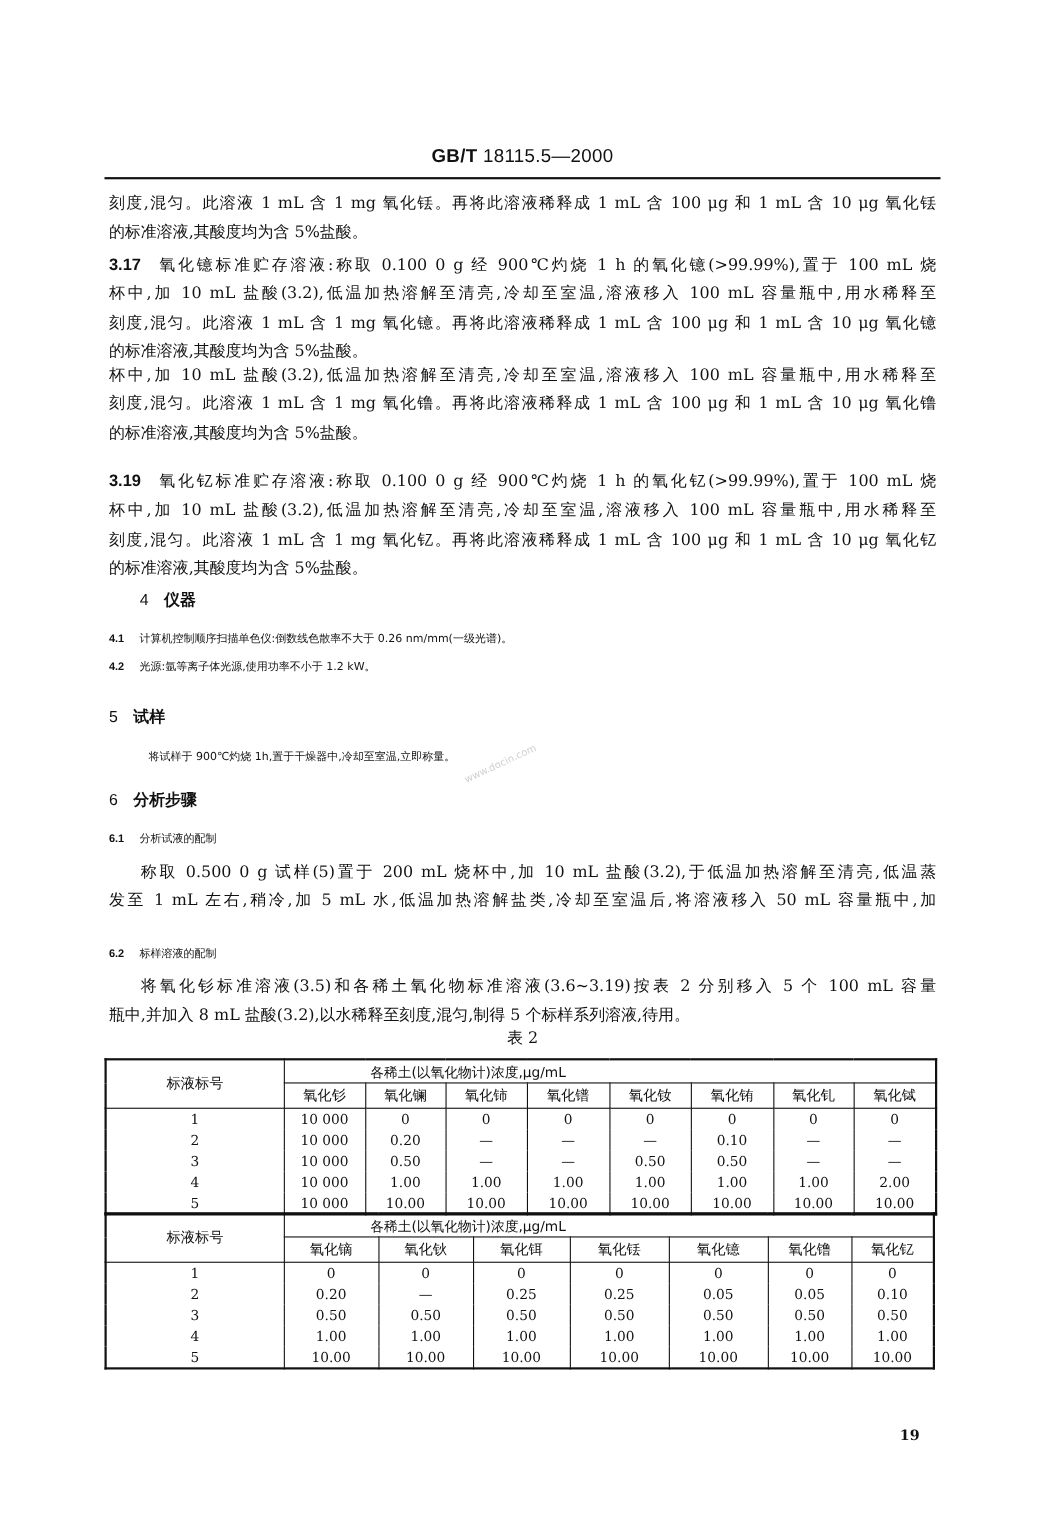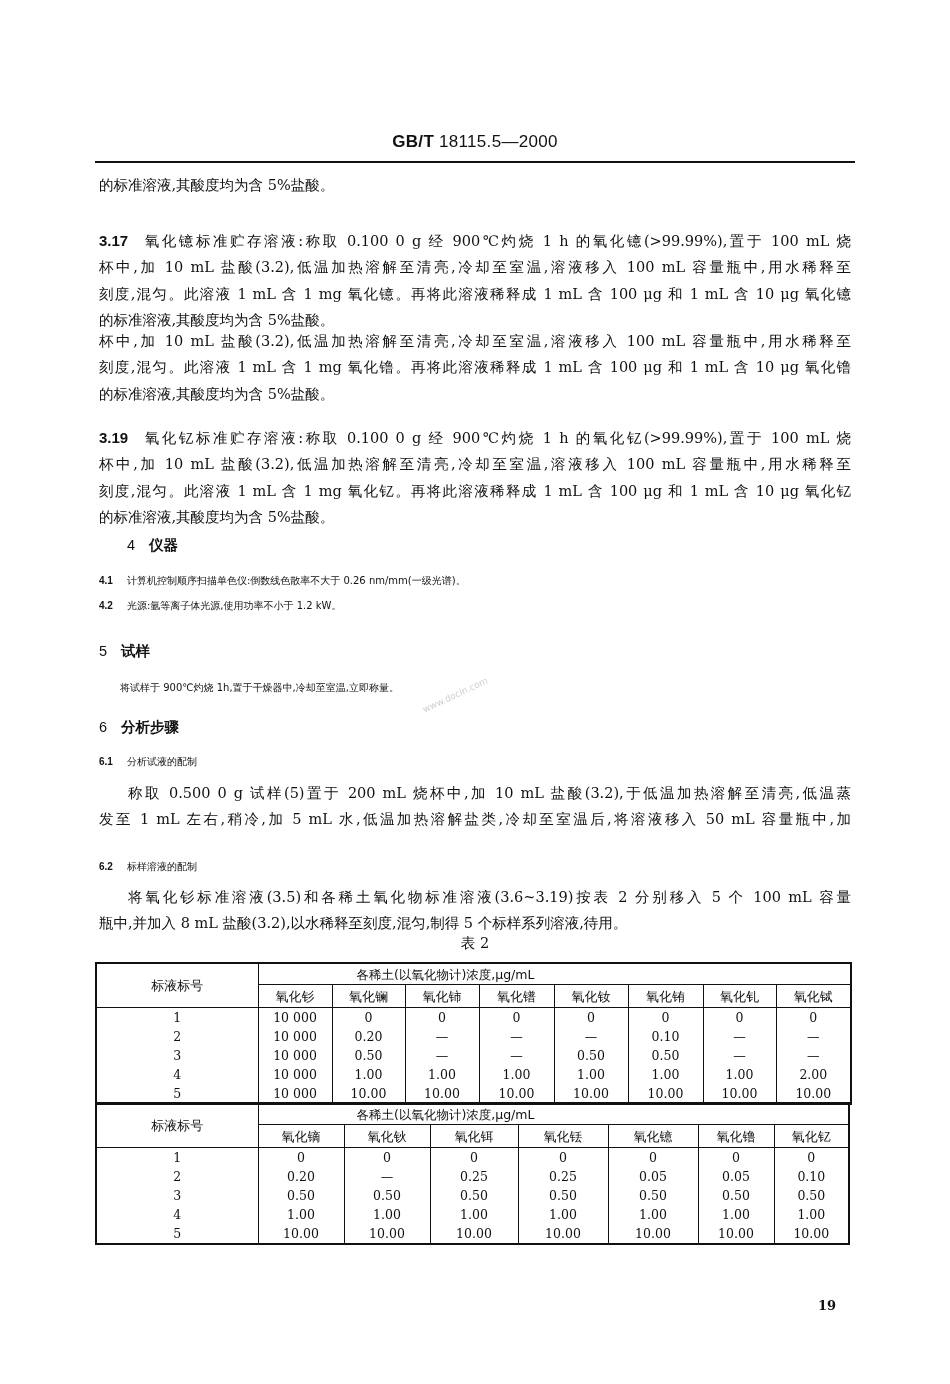--- a/index.html
+++ b/index.html
@@ -47,40 +47,41 @@
     position: absolute; left: 95px; border-collapse: collapse;
     font-size: 12.5px; table-layout: fixed;
   }
   table.t2 td {
     border-left: 1px solid #111; border-right: 1px solid #111;
     text-align: center; padding: 0; height: 19px; line-height: 19px;
   }
   table.t2 { border: 2px solid #111; }
   table.t2 tr.hdr1 td, table.t2 tr.hdr2 td { border: 1px solid #111; }
   table.t2 tr.hdr2 td { height: 22px; font-family: "DejaVu Sans", sans-serif; font-size: 13px; }
-  table.t2 tr.hdr1 td.group { text-align: left; padding-left: 98px; height: 20px; font-family: "DejaVu Sans", sans-serif; font-size: 12.5px; }
+  table.t2 tr.hdr1 td.group { text-align: left; padding-left: 78px; height: 20px; font-family: "DejaVu Sans", sans-serif; font-size: 12.5px; }
   table.t2 td.rowlabel-head { font-family: "DejaVu Sans", sans-serif; font-size: 13px; }
   .page-number {
     position: absolute; left: 818px; top: 1298px; font-size: 13px; font-weight: bold;
   }
   .watermark {
     position: absolute; left: 420px; top: 690px; font-size: 9px; color: #cfcfcf;
     transform: rotate(-25deg); font-family: "DejaVu Sans", sans-serif;
   }
 </style>
 </head>
 <body>
 
 <div class="page-header">
   <span>GB/T</span>
   <span class="num">18115.5—2000</span>
 </div>
 <div class="header-rule"></div>
 
 <div class="body-text" style="top:172px;">
+  <div class="line justify">刻度,混匀。此溶液 1 mL 含 1 mg 氧化铥。再将此溶液稀释成 1 mL 含 100 μg 和 1 mL 含 10 μg 氧化铥</div>
   <div class="line">的标准溶液,其酸度均为含 5%盐酸。</div>
 </div>
 
 <div class="body-text" style="top:228px;">
   <div class="line justify"><span class="clause-num">3.17</span><span>氧化镱标准贮存溶液:称取 0.100 0 g 经 900℃灼烧 1 h 的氧化镱(&gt;99.99%),置于 100 mL 烧</span></div>
   <div class="line justify">杯中,加 10 mL 盐酸(3.2),低温加热溶解至清亮,冷却至室温,溶液移入 100 mL 容量瓶中,用水稀释至</div>
   <div class="line justify">刻度,混匀。此溶液 1 mL 含 1 mg 氧化镱。再将此溶液稀释成 1 mL 含 100 μg 和 1 mL 含 10 μg 氧化镱</div>
   <div class="line">的标准溶液,其酸度均为含 5%盐酸。</div>
 </div>
 
@@ -103,21 +104,21 @@
 <div class="sub-title" style="top:574px;">
   <span class="snum">4.1</span><span>计算机控制顺序扫描单色仪:倒数线色散率不大于 0.26 nm/mm(一级光谱)。</span>
 </div>
 <div class="sub-title" style="top:599px;text-align:right;">
   <span class="snum">4.2</span><span>光源:氩等离子体光源,使用功率不小于 1.2 kW。</span>
 </div>
 
 <div class="section-title" style="top:642px;">
   <span class="snum">5</span><span>试样</span>
 </div>
-<div class="sub-title" style="top:681px; left:120px;">将试样于 900℃灼烧 1h,置于干燥器中,冷却至室温,立即称量。</div>
+<div class="sub-title" style="top:681px; left:135px;">将试样于 900℃灼烧 1h,置于干燥器中,冷却至室温,立即称量。</div>
 
 <div class="watermark">www.docin.com</div>
 
 <div class="section-title" style="top:718px;">
   <span class="snum">6</span><span>分析步骤</span>
 </div>
 <div class="sub-title" style="top:755px;">
   <span class="snum">6.1</span><span>分析试液的配制</span>
 </div>
 <div class="body-text" style="top:780px;">

